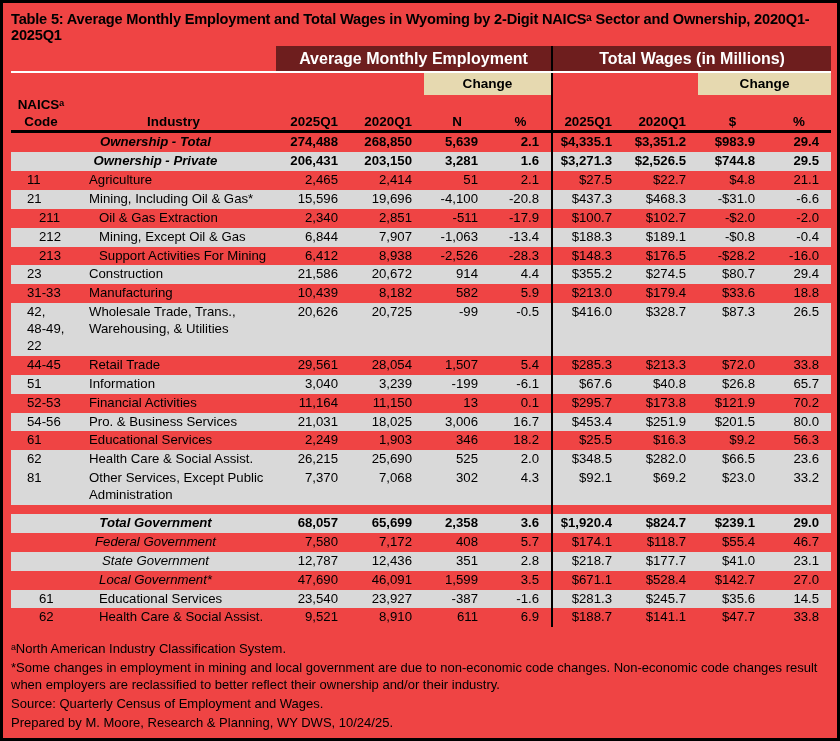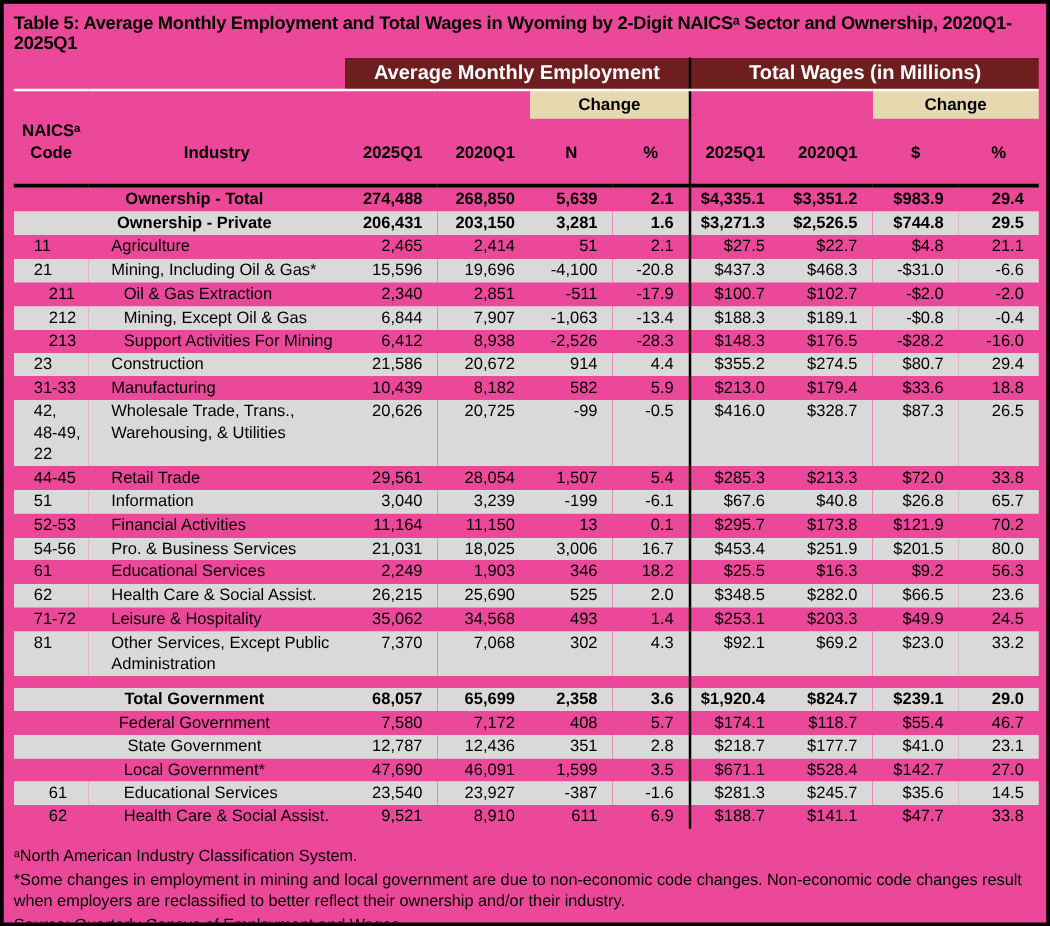--- a/index.html
+++ b/index.html
@@ -1,45 +1,45 @@
 <!DOCTYPE html>
 <html><head>
 <meta charset="utf-8">
 <style>
   html,body{margin:0;padding:0;background:#fff;}
   .frame{
     width:840px;height:741px;box-sizing:border-box;
-    border:3px solid #000;background:#ec4899;
+    border:3px solid #000;background:#ef4444;
     font-family:"Liberation Sans","DejaVu Sans",sans-serif;color:#000;
     padding:5px 8px 0 8px;overflow:hidden;position:relative;
   }
   .title{font-weight:bold;font-size:14.6px;margin:3px 0 3px 0;letter-spacing:-0.2px;}
   table{border-collapse:collapse;width:820px;table-layout:fixed;}
   td,th{padding:1px 6px;font-size:13.2px;line-height:1.28;vertical-align:top;overflow:hidden;}
   
   .banner{background:#6e1e1e;color:#fff;font-weight:bold;text-align:center;font-size:16px;
           padding:2.5px 0;border-bottom:2px solid #fff;}
   .banner-spacer{border-bottom:2px solid #fff;}
   
   .change{background:#e6d9b0;color:#000;font-weight:bold;text-align:center;font-size:13.6px;padding:2px 0;}
   
   .dv{border-left:2px solid #000;}
   
-  .labels-row th{border-bottom:3px solid #000;font-weight:bold;font-size:13.4px;vertical-align:bottom;padding-bottom:17px;margin-top:24px;}
+  .labels-row th{border-bottom:3px solid #000;font-weight:bold;font-size:13.4px;vertical-align:bottom;padding-bottom:0;margin-top:24px;}
   .code-h{text-align:center;}
   .industry-h{text-align:center;}
   .num-h{text-align:right;padding-right:12px;}
   .num-h.ctr{text-align:center;padding-right:6px;}
   
   td.code{text-align:left;padding-left:16px;white-space:normal;}
   td.code.ind{padding-left:28px;}
   td.industry{text-align:left;padding-left:18px;padding-right:4px;}
   td.industry.ind2{padding-left:28px;}
   td.num{text-align:right;padding-right:12px;white-space:nowrap;}
-  td.lbl-center{text-align:center;padding-left:30px;}
+  td.lbl-center{text-align:center;padding-left:30px;font-style:italic;}
   tr.shaded td{background:#d9d9d9;}
   tr.shaded td.dv{background:#d9d9d9;}
   tr.bold td{font-weight:bold;}
   tr.spacer td{height:9px;padding:0;}
   .footnotes{margin-top:14px;font-size:13px;line-height:1.3;}
   .footnotes div{margin-bottom:2px;}
 </style>
 </head>
 <body>
 
@@ -272,32 +272,20 @@
           <td class="industry">Health Care &amp; Social Assist.</td>
           <td class="num">26,215</td>
           <td class="num">25,690</td>
           <td class="num">525</td>
           <td class="num">2.0</td>
           <td class="num dv">$348.5</td>
           <td class="num">$282.0</td>
           <td class="num">$66.5</td>
           <td class="num">23.6</td>
         </tr>
-        <tr>
-          <td class="code">71-72</td>
-          <td class="industry">Leisure &amp; Hospitality</td>
-          <td class="num">35,062</td>
-          <td class="num">34,568</td>
-          <td class="num">493</td>
-          <td class="num">1.4</td>
-          <td class="num dv">$253.1</td>
-          <td class="num">$203.3</td>
-          <td class="num">$49.9</td>
-          <td class="num">24.5</td>
-        </tr>
         <tr class="shaded">
           <td class="code">81</td>
           <td class="industry">Other Services, Except Public Administration</td>
           <td class="num">7,370</td>
           <td class="num">7,068</td>
           <td class="num">302</td>
           <td class="num">4.3</td>
           <td class="num dv">$92.1</td>
           <td class="num">$69.2</td>
           <td class="num">$23.0</td>

